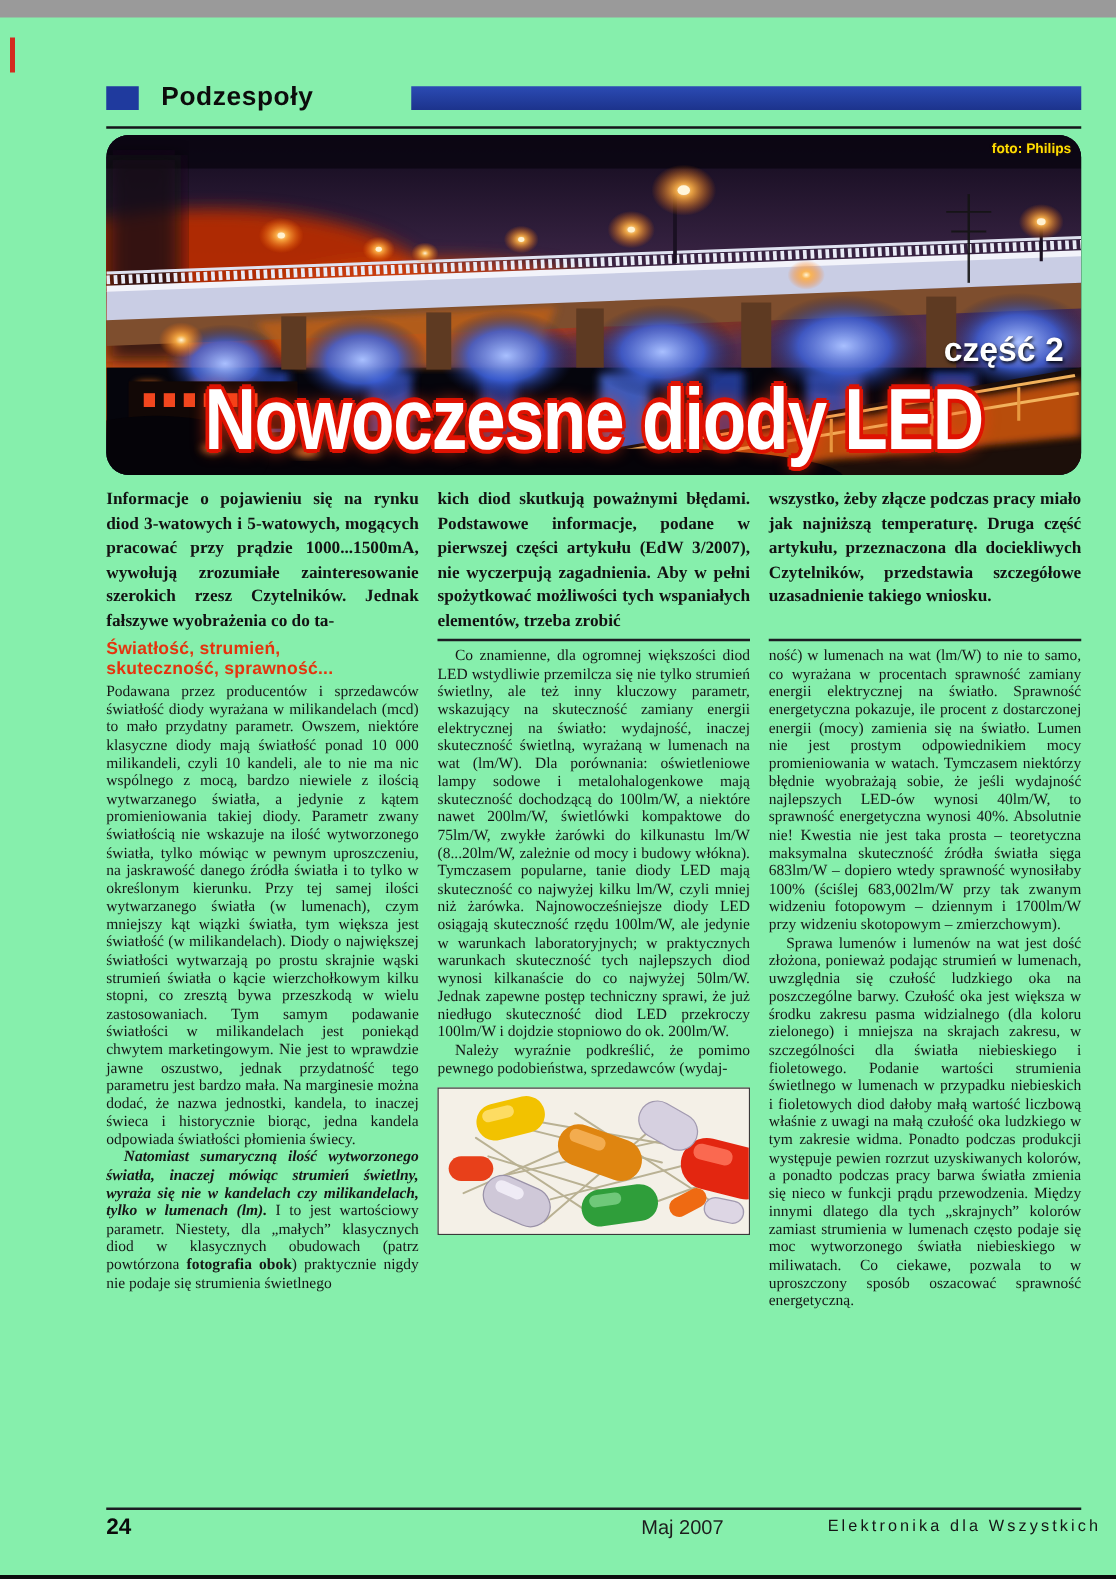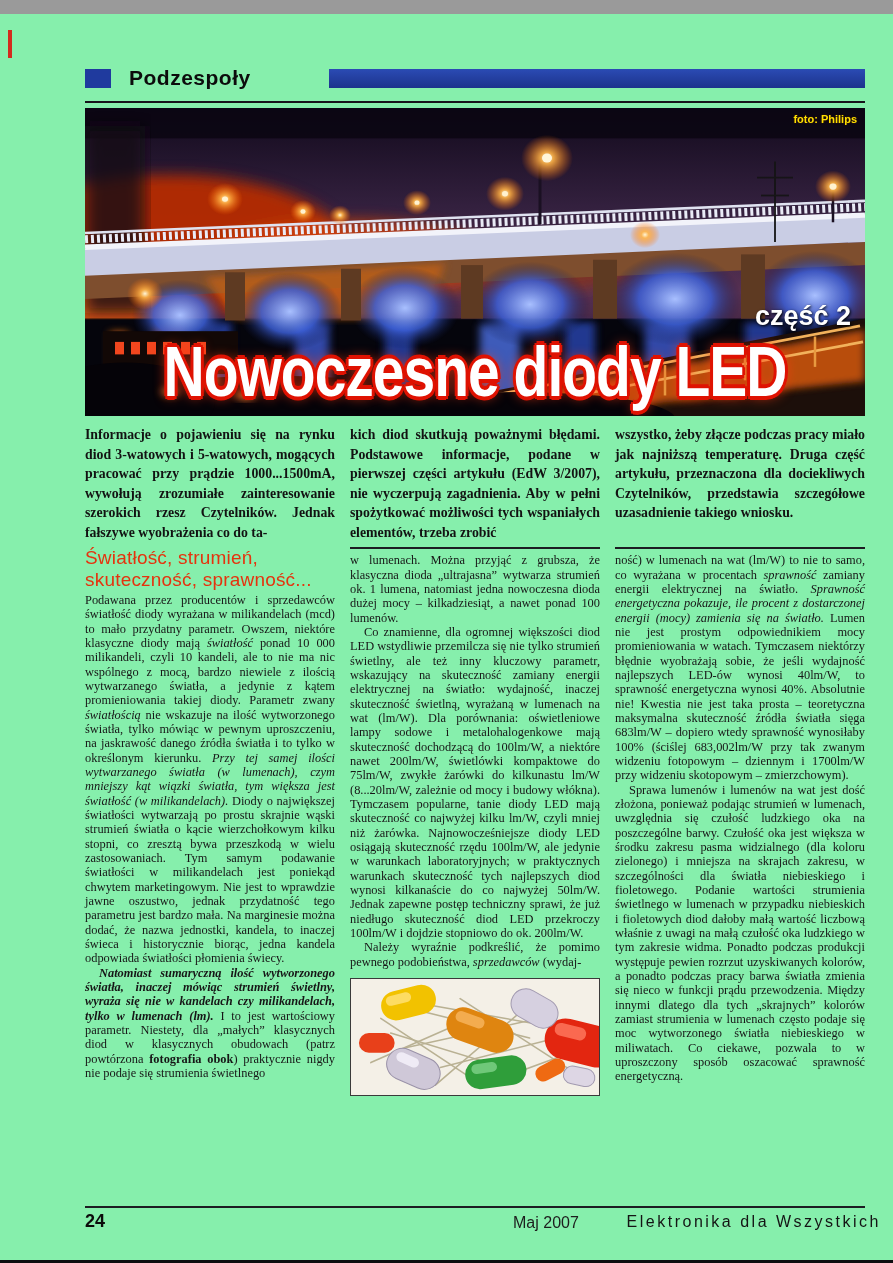--- a/index.html
+++ b/index.html
@@ -10,60 +10,60 @@
 
   
   .hdr{margin-top:53px;display:flex;align-items:center;height:22px;}
   .hdr-square{width:26px;height:19px;background:#1f3a9e;margin-right:18px;}
   .hdr-title{font-family:"Liberation Sans",sans-serif;font-weight:bold;font-size:21px;
              letter-spacing:.5px;margin:0;color:#0c0c0c;white-space:nowrap;}
   .hdr-bar{flex:1;height:19px;background:linear-gradient(#2b4bb4,#1c338c);margin-left:78px;}
   .hdr-rule{margin-top:12px;border-top:2px solid #15151a;}
 
   
-  .hero{position:relative;margin:5px 0 0 0;width:780px;height:308px;overflow:hidden;background:#140b20;}
+  .hero{position:relative;margin:5px 0 0 0;width:780px;height:272px;overflow:hidden;background:#140b20;border-radius:18px;}
   .hero svg{position:absolute;inset:0;width:100%;height:100%;}
   .credit{position:absolute;top:5px;right:8px;font-family:"Liberation Sans",sans-serif;
           font-weight:bold;font-size:11px;color:#ffdf00;text-shadow:0 0 2px #402000;}
   .part{position:absolute;right:14px;bottom:84px;font-family:"Liberation Sans",sans-serif;
         font-weight:bold;font-size:27px;color:#fff;text-shadow:1px 1px 3px #000;}
   .hero-title{position:absolute;left:-8px;right:-8px;bottom:4px;text-align:center;white-space:nowrap;
         font-family:"Liberation Sans",sans-serif;font-weight:bold;font-size:57px;letter-spacing:-1px;
         color:#fff;transform:scaleY(1.22);transform-origin:bottom;
         text-shadow:-3px 0 0 #df1202,3px 0 0 #df1202,0 -3px 0 #df1202,0 3px 0 #df1202,
                     -2px -2px 0 #df1202,2px -2px 0 #df1202,-2px 2px 0 #df1202,2px 2px 0 #df1202,
                     0 0 12px #ff3a10;}
 
   
   .intro{display:grid;grid-template-columns:repeat(3,1fr);gap:15px;margin-top:9px;
          font-weight:bold;font-size:13.8px;line-height:1.42;text-align:justify;color:#121212;}
 
   
   .body-grid{display:grid;grid-template-columns:repeat(3,1fr);gap:15px;margin-top:5px;}
   .col{font-size:12.4px;line-height:1.155;text-align:justify;}
   .ruled{border-top:2px solid #1c1c22;padding-top:4px;}
-  .section-heading{margin:0 0 3px 0;font-family:"Liberation Sans",sans-serif;font-weight:normal;
-        font-size:19px;line-height:1.12;color:#e5330e;white-space:pre-line;letter-spacing:.2px;}
+  .section-heading{margin:0 0 3px 0;font-family:"Liberation Sans",sans-serif;font-weight:bold;
+        font-size:14px;line-height:1.12;color:#e5330e;white-space:pre-line;letter-spacing:.2px;}
   .para{margin:0;}
   .para.ind{text-indent:14px;}
-  .r-i{font-style:italic;}
+  .r-i{}
   .r-b{font-weight:bold;}
   .r-bi{font-weight:bold;font-style:italic;}
 
   .led-photo{margin:9px 0 0 0;width:100%;height:118px;border:1.5px solid #3a3a3a;
              background:#f4f0e7;box-sizing:border-box;}
   .led-photo svg{width:100%;height:100%;display:block;}
 
   
   .foot-rule{position:absolute;left:85px;right:28px;top:1192px;border-top:2px solid #1c1c22;}
   .foot-row{position:absolute;left:85px;right:12px;top:1197px;height:22px;
             font-family:"Liberation Sans",sans-serif;}
   .pageno{position:absolute;left:0;top:0;font-weight:bold;font-size:18px;color:#0b0b0b;}
   .issue{position:absolute;left:428px;top:3px;font-size:16px;color:#1d1d1d;}
-  .mag{position:absolute;right:0;top:2px;font-size:16px;letter-spacing:2.5px;color:#141414;}
+  .mag{position:absolute;right:0;top:2px;font-size:13px;letter-spacing:2.5px;color:#141414;}
   .black-bar{position:absolute;left:0;right:0;top:1246px;height:12px;background:#0c0c0e;}
 </style>
 </head>
 <body>
 
 <div class="page">
   <div class="red-tick"></div>
 
   <div class="content">
     <header class="hdr">
@@ -213,21 +213,20 @@
       <div class="col">
         <h2 class="section-heading">Światłość, strumień,
 skuteczność, sprawność...</h2>
         <div>
             <p class="para"><span>Podawana przez producentów i sprzedawców światłość diody wyrażana w milikandelach (mcd) to mało przydatny parametr. Owszem, niektóre klasyczne diody mają </span><span class="r-i">światłość</span><span> ponad 10 000 milikandeli, czyli 10 kandeli, ale to nie ma nic wspólnego z mocą, bardzo niewiele z ilością wytwarzanego światła, a jedynie z kątem promieniowania takiej diody. Parametr zwany </span><span class="r-i">światłością</span><span> nie wskazuje na ilość wytworzonego światła, tylko mówiąc w pewnym uproszczeniu, na jaskrawość danego źródła światła i to tylko w określonym kierunku. </span><span class="r-i">Przy tej samej ilości wytwarzanego światła (w lumenach), czym mniejszy kąt wiązki światła, tym większa jest światłość (w milikandelach).</span><span> Diody o największej światłości wytwarzają po prostu skrajnie wąski strumień światła o kącie wierzchołkowym kilku stopni, co zresztą bywa przeszkodą w wielu zastosowaniach. Tym samym podawanie światłości w milikandelach jest poniekąd chwytem marketingowym. Nie jest to wprawdzie jawne oszustwo, jednak przydatność tego parametru jest bardzo mała. Na marginesie można dodać, że nazwa jednostki, kandela, to inaczej świeca i historycznie biorąc, jedna kandela odpowiada światłości płomienia świecy.</span></p>
             <p class="para ind"><span class="r-bi">Natomiast sumaryczną ilość wytworzonego światła, inaczej mówiąc strumień świetlny, wyraża się nie w kandelach czy milikandelach, tylko w lumenach (lm).</span><span> I to jest wartościowy parametr. Niestety, dla „małych” klasycznych diod w klasycznych obudowach (patrz powtórzona </span><span class="r-b">fotografia obok</span><span>) praktycznie nigdy nie podaje się strumienia świetlnego</span></p>
           </div>
       </div>
       <div class="col ruled">
         <div>
-            <p class="para"><span>w lumenach. Można przyjąć z grubsza, że klasyczna dioda „ultrajasna” wytwarza strumień ok. 1 lumena, natomiast jedna nowoczesna dioda dużej mocy – kilkadziesiąt, a nawet ponad 100 lumenów.</span></p>
             <p class="para ind"><span>Co znamienne, dla ogromnej większości diod LED wstydliwie przemilcza się nie tylko strumień świetlny, ale też inny kluczowy parametr, wskazujący na skuteczność zamiany energii elektrycznej na światło: wydajność, inaczej skuteczność świetlną, wyrażaną w lumenach na wat (lm/W). Dla porównania: oświetleniowe lampy sodowe i metalohalogenkowe mają skuteczność dochodzącą do 100lm/W, a niektóre nawet 200lm/W, świetlówki kompaktowe do 75lm/W, zwykłe żarówki do kilkunastu lm/W (8...20lm/W, zależnie od mocy i budowy włókna). Tymczasem popularne, tanie diody LED mają skuteczność co najwyżej kilku lm/W, czyli mniej niż żarówka. Najnowocześniejsze diody LED osiągają skuteczność rzędu 100lm/W, ale jedynie w warunkach laboratoryjnych; w praktycznych warunkach skuteczność tych najlepszych diod wynosi kilkanaście do co najwyżej 50lm/W. Jednak zapewne postęp techniczny sprawi, że już niedługo skuteczność diod LED przekroczy 100lm/W i dojdzie stopniowo do ok. 200lm/W.</span></p>
             <p class="para ind"><span>Należy wyraźnie podkreślić, że pomimo pewnego podobieństwa, </span><span class="r-i">sprzedawców</span><span> (wydaj-</span></p>
           </div>
         <figure class="led-photo" style="margin-inline:0;">
           <svg viewBox="0 0 250 118" preserveAspectRatio="none">
             <rect width="250" height="118" fill="#f4f0e7"></rect>
             <g stroke="#b9b193" stroke-width="1.6" stroke-linecap="round">
               <line x1="60" y1="30" x2="180" y2="60"></line>
                 <line x1="70" y1="25" x2="200" y2="48"></line>
               <line x1="40" y1="55" x2="170" y2="95"></line>

